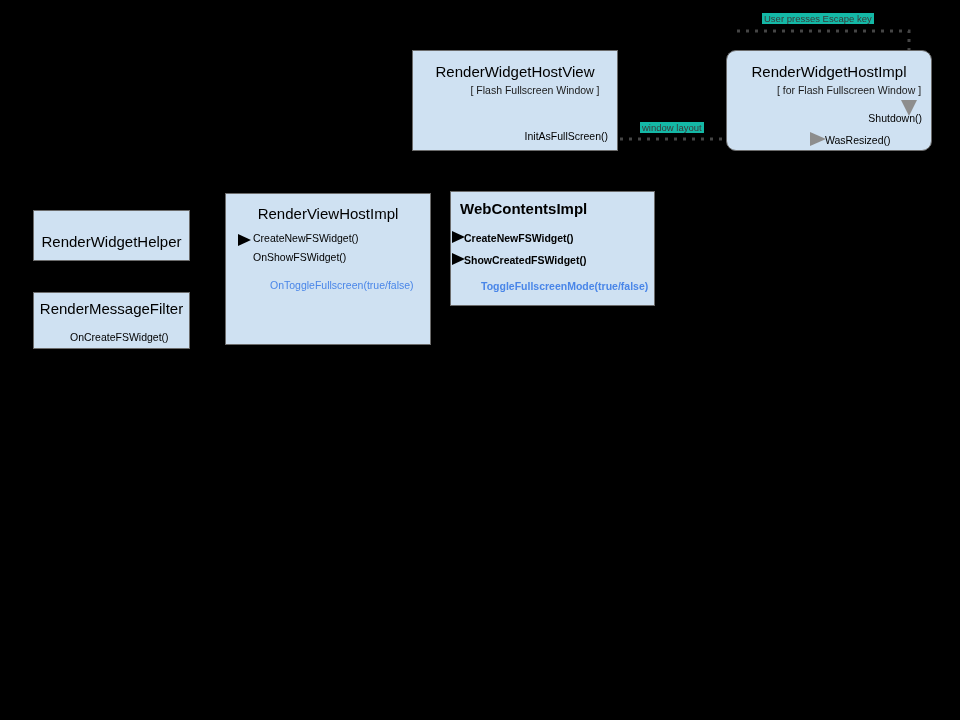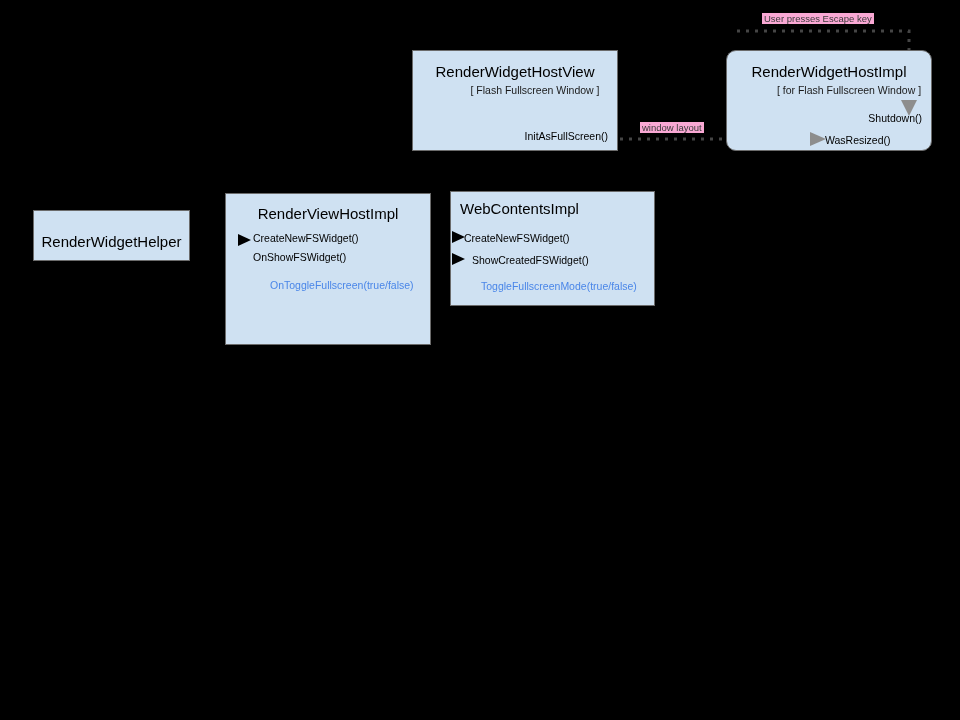--- a/index.html
+++ b/index.html
@@ -40,21 +40,21 @@
     color:#4a86e8;
     font-size:10.5px;
     white-space:nowrap;
     margin-left:17px;
   }
   .annot2{
     position:absolute;
     color:#3a3a3a;
     font-size:9.5px;
     white-space:nowrap;
-    background:#f9a8d4;
+    background:#14b8a6;
     padding:0 2px;
     z-index:5;
   }
 </style>
 </head>
 <body>
 
 <div id="canvas">
 
   <svg class="layer">
@@ -139,32 +139,36 @@
     <div class="box-title" style="top:12px;">RenderWidgetHostImpl</div>
     <div class="box-sub" style="top:33px;">[ for Flash Fullscreen Window ]</div>
     <div class="method" style="right:9px;top:61px;">Shutdown()</div>
     <div class="method" style="left:98px;top:83px;text-align:center;">WasResized()</div>
   </div>
 
   <div class="box" style="left:33px;top:210px;width:157px;height:51px;">
     <div class="box-title" style="top:22px;">RenderWidgetHelper</div>
   </div>
 
+  <div class="box" style="left:33px;top:292px;width:157px;height:57px;">
+    <div class="box-title" style="top:7px;">RenderMessageFilter</div>
+    <div class="method" style="left:36px;top:38px;">OnCreateFSWidget()</div>
+  </div>
 
   <div class="box" style="left:225px;top:193px;width:206px;height:152px;">
     <div class="box-title" style="top:11px;">RenderViewHostImpl</div>
     <div class="method" style="left:27px;top:38px;">CreateNewFSWidget()</div>
     <div class="method" style="left:27px;top:57px;">OnShowFSWidget()</div>
     <div class="method-blue" style="left:27px;top:85px;">OnToggleFullscreen(true/false)</div>
   </div>
 
-  <div class="box" style="left:450px;top:191px;width:205px;height:115px;">
+  <div class="box" style="left:450px;top:191px;width:205px;height:115px;font-weight:bold;">
     <div style="position:absolute;left:9px;top:8px;font-size:15px;color:#000;">WebContentsImpl</div>
     <div class="method" style="left:13px;top:40px;">CreateNewFSWidget()</div>
-    <div class="method" style="left:13px;top:62px;margin-left:8px;">ShowCreatedFSWidget()</div>
+    <div class="method" style="left:13px;top:62px;">ShowCreatedFSWidget()</div>
     <div class="method-blue" style="left:13px;top:88px;">ToggleFullscreenMode(true/false)</div>
   </div>
 
   <svg class="layer" style="pointer-events:none;">
 
     <g>
       <path d="M810,132 L826,139 L810,146 z" fill="#8d8d8d"></path>
     </g>
     <g>
       <path d="M901,100 L917,100 L909,116 z" fill="#8d8d8d"></path>

